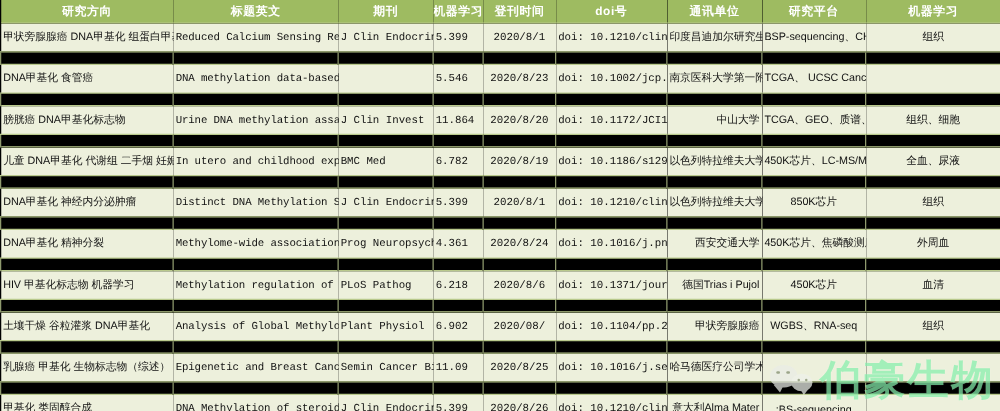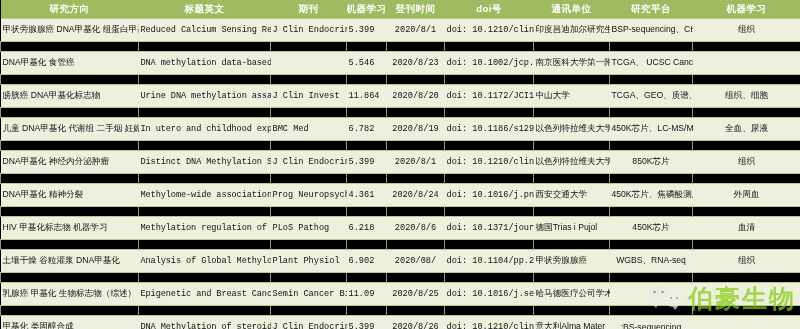--- a/index.html
+++ b/index.html
@@ -64,35 +64,35 @@
     border-top:0;border-bottom:0;
     padding:0;
     font-size:0;line-height:0;
   }
   td.c-dir{text-align:left;padding-left:3px;}
   td.c-title{text-align:left;padding-left:3px;font-family:"Liberation Mono","DejaVu Sans Mono",monospace;letter-spacing:-0.1px;}
   td.c-journal{text-align:left;padding-left:2px;font-family:"Liberation Mono","DejaVu Sans Mono",monospace;}
   td.c-if{text-align:left;font-family:"Liberation Mono","DejaVu Sans Mono",monospace;}
   td.c-date{text-align:center;font-family:"Liberation Mono","DejaVu Sans Mono",monospace;margin-top:20px;}
   td.c-doi{text-align:left;padding-left:4px;font-family:"Liberation Mono","DejaVu Sans Mono",monospace;font-size:8px;}
-  td.c-unit{text-align:left;font-size:8.4px;}
+  td.c-unit{text-align:right;font-size:8.4px;}
   td.c-plat{text-align:center;font-size:8px;}
   td.c-sample{text-align:center;font-size:8.4px;}
 
   
   #watermark{
     position:absolute;
     right:4px;top:282px;
     display:flex;align-items:center;gap:6px;
     pointer-events:none;
     opacity:0.72;
   }
   #watermark .wm-text{
-    font-size:25px;font-weight:bold;
-    color:#84cc16;
+    font-size:33px;font-weight:bold;
+    color:#86efac;
     letter-spacing:2px;
     font-family:"DejaVu Sans",sans-serif;
     text-shadow:0 0 1px rgba(255,255,255,.4);
   }
   .wechat{
     width:34px;height:30px;position:relative;
   }
   .wechat .big{
     position:absolute;left:0;top:2px;width:22px;height:18px;
     background:#e9ece6;border-radius:50% 50% 48% 48%;

